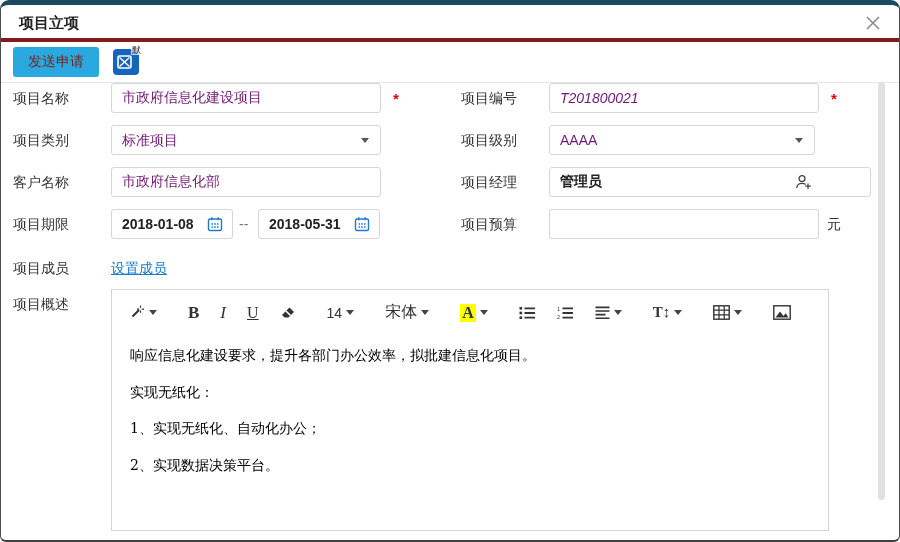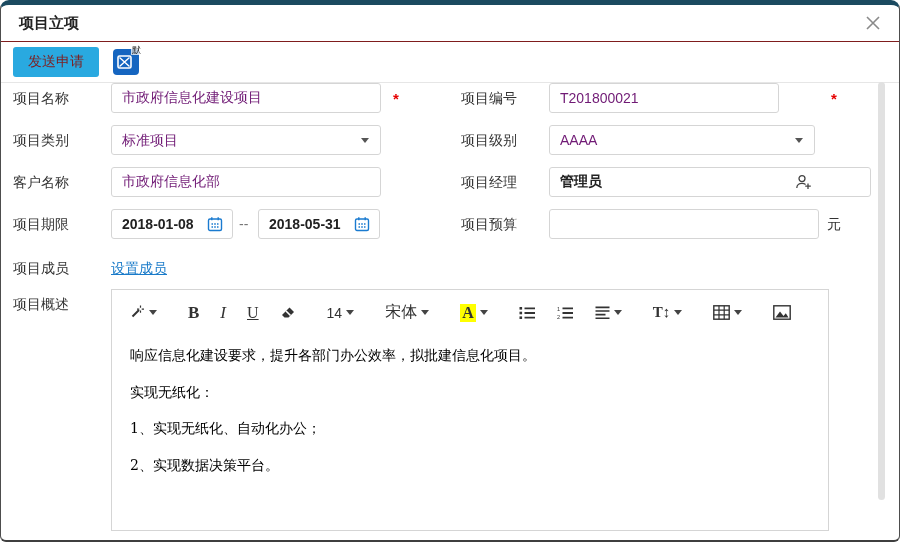--- a/index.html
+++ b/index.html
@@ -6,21 +6,21 @@
   html,body { background:#fff; width:900px; height:542px; font-family:"Liberation Sans", sans-serif; }
   .dialog {
     position:absolute; left:0; top:0; width:900px; height:542px;
     background:#fff;
     border-style:solid; border-color:#1b4a60 #4d4d4d #3f3f3f #4d4d4d;
     border-width:5px 1px 2px 1px;
     border-radius:9px 9px 6px 6px;
     overflow:hidden;
   }
   
-  .titlebar { position:relative; height:37px; border-bottom:1px solid #7f1d1d; }
+  .titlebar { position:relative; height:37px; border-bottom:4px solid #7f1d1d; }
   .title { position:absolute; left:18px; top:9px; font-size:15px; font-weight:bold; color:#222; }
   .close { position:absolute; right:16px; top:8px; width:20px; height:20px; cursor:pointer; }
   .close svg { width:100%; height:100%; }
   
   .toolbar { position:relative; height:41px; border-bottom:1px solid #e6e6e6; display:flex; align-items:center; padding-left:12px; gap:14px; }
   .send-btn { background:#29a9e0; color:#7f1d1d; font-size:14px; border:none; border-radius:3px; padding:6px 15px; font-family:"Liberation Sans",sans-serif; cursor:pointer; }
   .post-icon { position:relative; width:26px; height:26px; background:#1565c0; border-radius:4px; cursor:pointer; }
   .post-icon svg { position:absolute; left:4px; top:6px; }
   .post-badge { position:absolute; top:-4px; right:-3px; font-size:9px; color:#1a1a1a; background:rgba(255,255,255,.75); line-height:10px; padding:0 1px; }
   
@@ -78,21 +78,21 @@
       <span class="post-badge">默</span>
     </span>
   </div>
 
   <div class="form">
 
     <span class="lbl" style="left:12px; top:0;">项目名称</span>
     <input class="field" style="left: 110px; top: 0px; width: 270px;" value="市政府信息化建设项目">
     <span class="req" style="left:392px; top:0;">*</span>
     <span class="lbl" style="left:460px; top:0;">项目编号</span>
-    <input class="field" style="left: 548px; top: 0px; width: 230px;" value="T201800021">
+    <input class="field" style="left: 548px; top: 0px; width: 270px; font-style: italic;" value="T201800021">
     <span class="req" style="left:830px; top:0;">*</span>
 
     <span class="lbl" style="left:12px; top:42px;">项目类别</span>
     <div class="field selectbox" style="left:110px; top:42px; width:270px;">
       <span>标准项目</span>
       <span class="caret"></span>
     </div>
     <span class="lbl" style="left:460px; top:42px;">项目级别</span>
     <div class="field selectbox" style="left:548px; top:42px; width:266px;">
       <span>AAAA</span>

